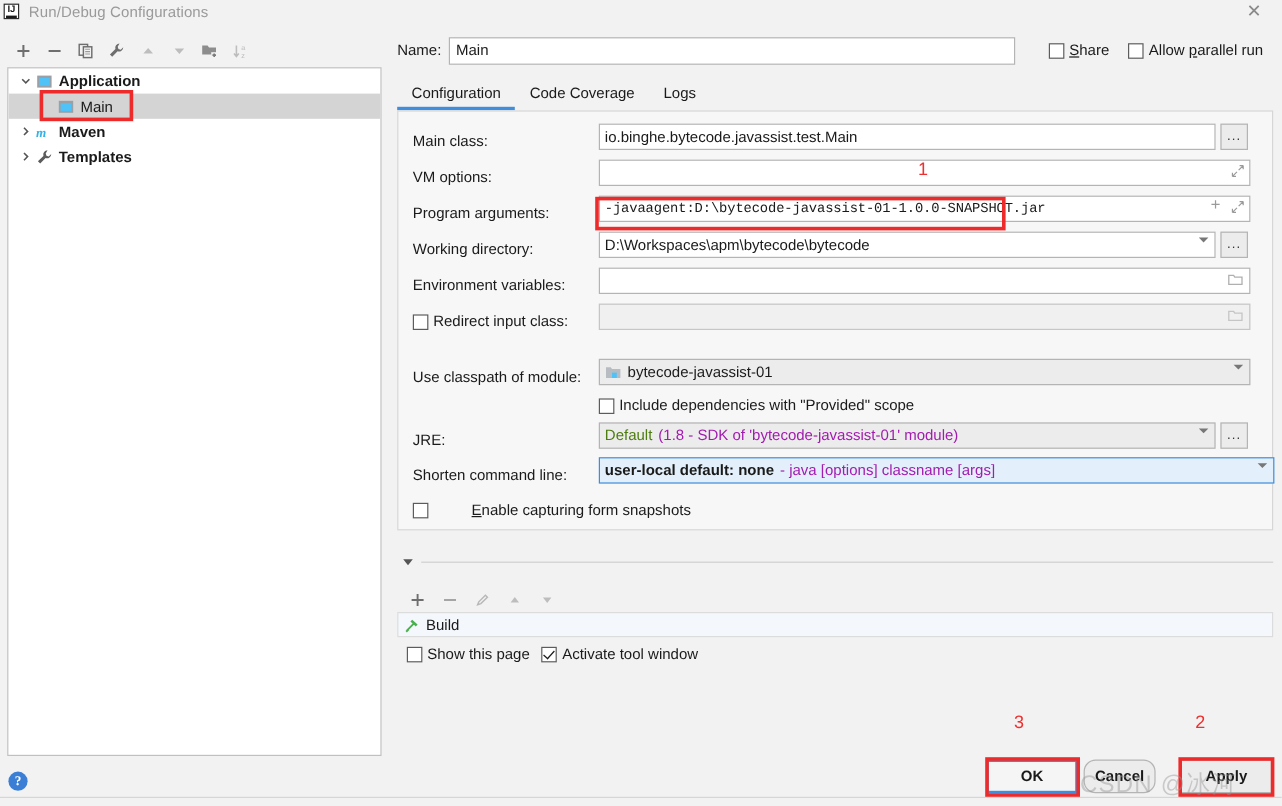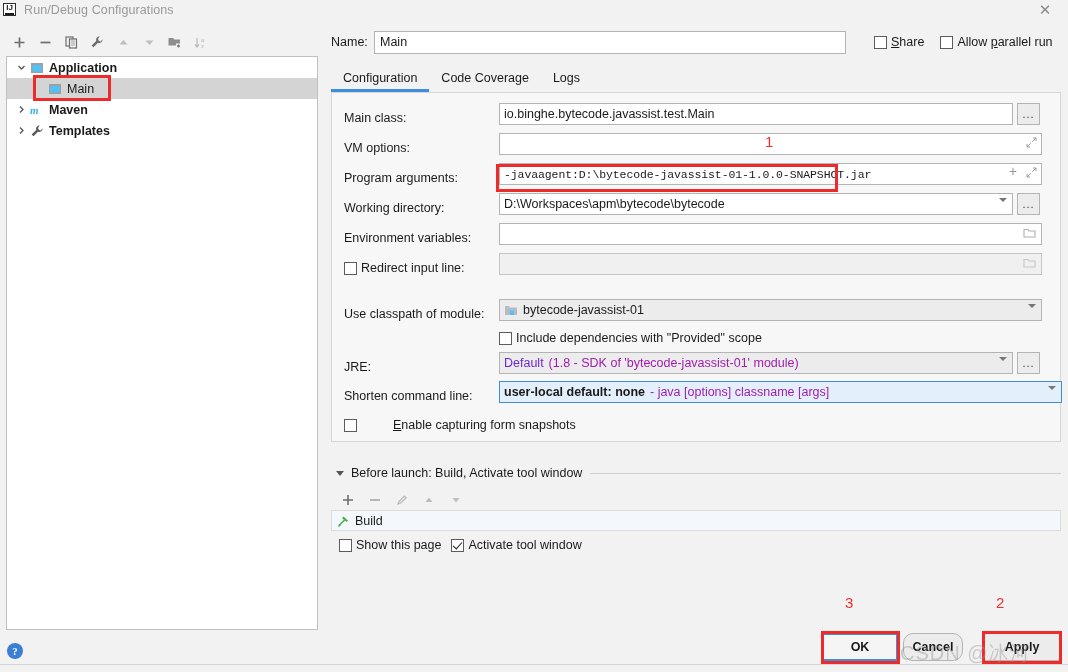--- a/index.html
+++ b/index.html
@@ -145,21 +145,21 @@
     font-size: 11px; color: #333; letter-spacing: 1px;
   }
   .arrow-dn {
     width: 0; height: 0; border-left: 4px solid transparent; border-right: 4px solid transparent;
     border-top: 4px solid #777;
   }
   .expand-ic { color: #9a9a9a; font-size: 11px; margin-left: 5px; }
   .plus-ic { color: #9a9a9a; font-size: 14px; margin-left: 5px; line-height: 1; }
 
   .hint { color: #a21caf; }
-  .strong-val { color: #6d28d9; }
+  .strong-val { color: #4d7c0f; }
 
   
   .before-launch {
     position: absolute; left: 331px; top: 466px; width: 730px; display:flex; align-items:center;
   }
   .bl-tri {
     width: 0; height: 0; border-left: 4.5px solid transparent; border-right: 4.5px solid transparent;
     border-top: 5px solid #555; margin-right: 7px; margin-left: 5px;
   }
   .bl-text { font-size: 12.5px; white-space: nowrap; margin-right: 8px; }
@@ -388,21 +388,21 @@
         <svg width="13" height="12" viewBox="0 0 13 12">
             <path d="M1 2.5h4l1 1.5h6v6H1z" fill="none" stroke="#b0b0b0" stroke-width="1.1"></path>
           </svg>
       </span>
     </div>
   </div>
 
   <div class="frow" style="top:160px; width:730px;">
     <div class="flabel" style="display:flex;align-items:center;">
       <span class="cb"></span>
-      <span>Redirect input line:</span>
+      <span>Redirect input class:</span>
     </div>
     <div class="fin disabled" style="width:543px; position:relative;">
       <span></span>
       <span style="position:absolute; right:5px; top:3px;">
         <svg width="13" height="12" viewBox="0 0 13 12">
             <path d="M1 2.5h4l1 1.5h6v6H1z" fill="none" stroke="#c5c5c5" stroke-width="1.1"></path>
           </svg>
       </span>
     </div>
   </div>
@@ -451,21 +451,20 @@
 
   <div class="frow" style="top:317px; left:12px; width:560px;gap:32px;">
     <span class="cb"></span>
     <span class="chk-label"><span class="u">E</span><span>nable capturing form snapshots</span></span>
   </div>
 
 </div>
 
 <div class="before-launch">
   <span class="bl-tri"></span>
-  <span class="bl-text">Before launch: Build, Activate tool window</span>
   <span class="bl-line"></span>
 </div>
 
 <div class="bl-toolbar">
   <div class="bl-tb">
     <svg width="14" height="14" viewBox="0 0 14 14">
         <path d="M7 2v10M2 7h10" stroke="#6e6e6e" stroke-width="1.6" fill="none"></path>
       </svg>
   </div>
   <div class="bl-tb">

